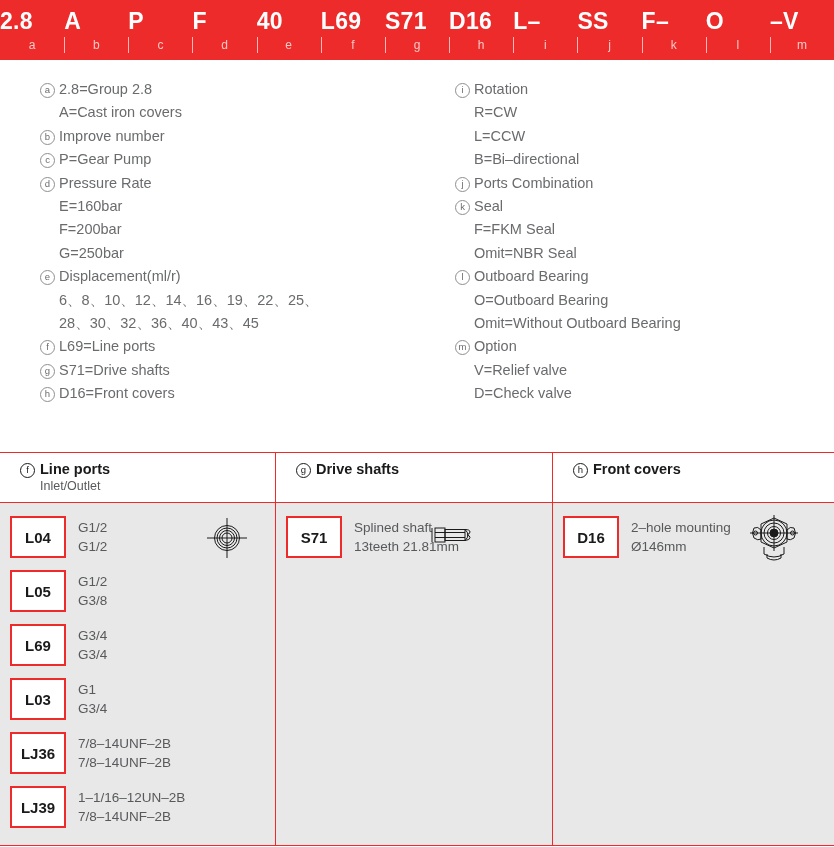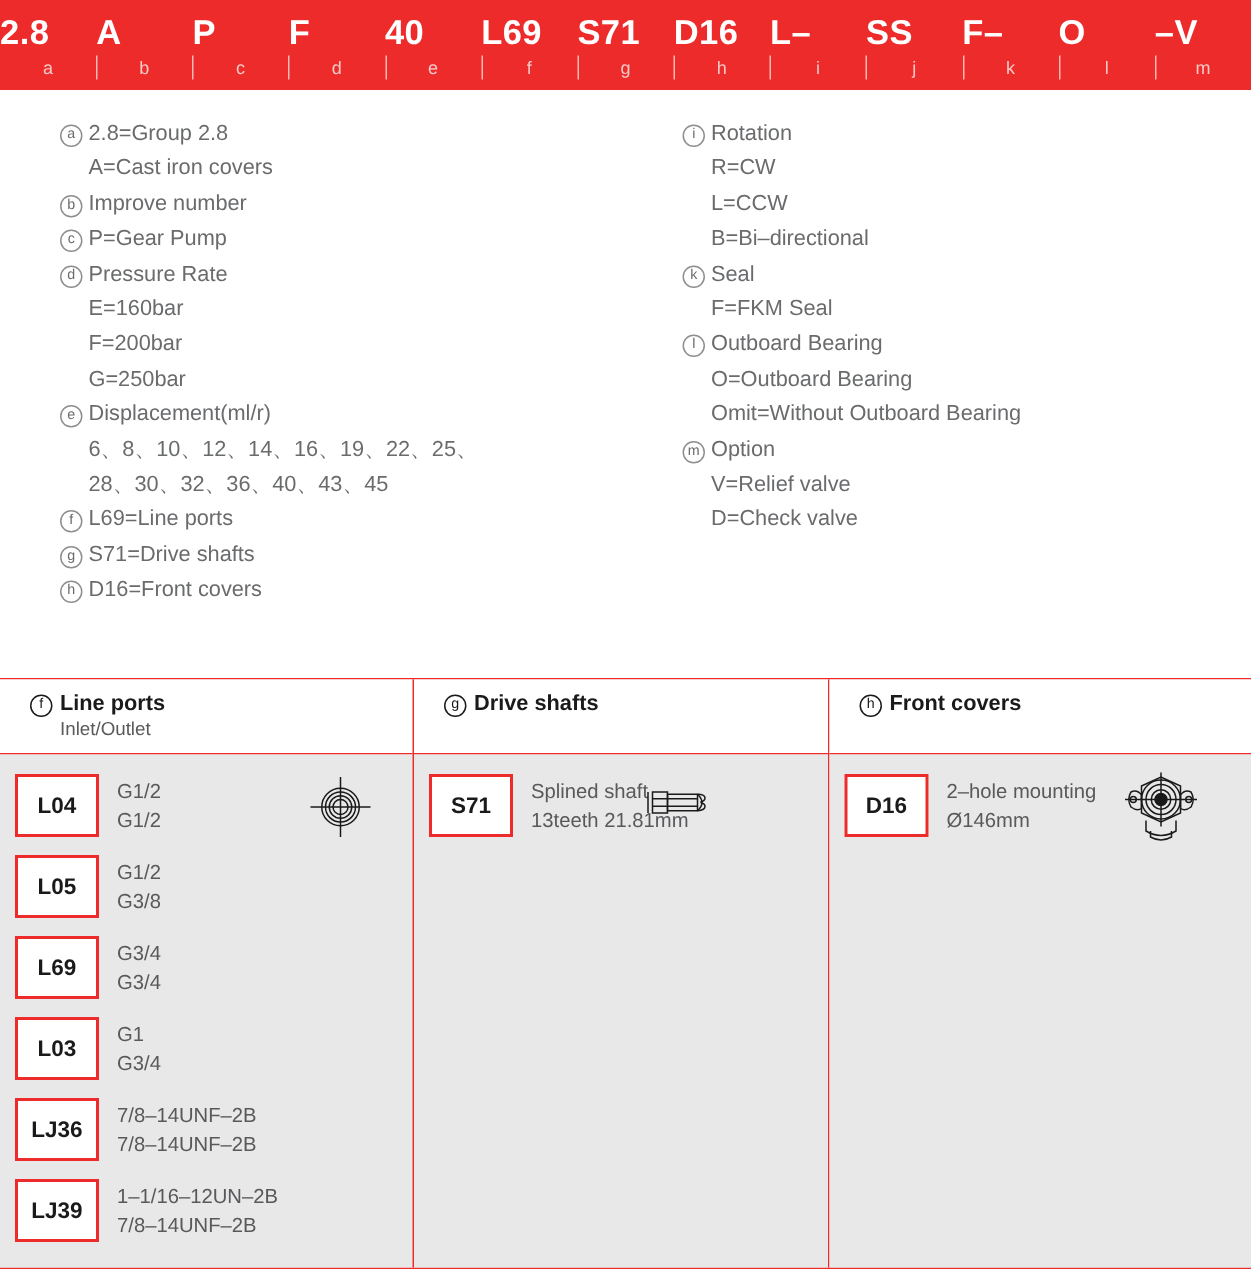--- a/index.html
+++ b/index.html
@@ -242,22 +242,24 @@
       <div class="leg-line sub"><span>28、30、32、36、40、43、45</span></div>
       <div class="leg-line"><span class="circ">f</span><span>L69=Line ports</span></div>
       <div class="leg-line"><span class="circ">g</span><span>S71=Drive shafts</span></div>
       <div class="leg-line"><span class="circ">h</span><span>D16=Front covers</span></div>
     </div>
   <div class="legend-col right" id="legend-right">
       <div class="leg-line"><span class="circ">i</span><span>Rotation</span></div>
       <div class="leg-line sub"><span>R=CW</span></div>
       <div class="leg-line sub"><span>L=CCW</span></div>
       <div class="leg-line sub"><span>B=Bi–directional</span></div>
+      <div class="leg-line"><span class="circ">j</span><span>Ports Combination</span></div>
       <div class="leg-line"><span class="circ">k</span><span>Seal</span></div>
       <div class="leg-line sub"><span>F=FKM Seal</span></div>
+      <div class="leg-line sub"><span>Omit=NBR Seal</span></div>
       <div class="leg-line"><span class="circ">l</span><span>Outboard Bearing</span></div>
       <div class="leg-line sub"><span>O=Outboard Bearing</span></div>
       <div class="leg-line sub"><span>Omit=Without Outboard Bearing</span></div>
       <div class="leg-line"><span class="circ">m</span><span>Option</span></div>
       <div class="leg-line sub"><span>V=Relief valve</span></div>
       <div class="leg-line sub"><span>D=Check valve</span></div>
     </div>
 </div>
 
 <div class="tbl">

